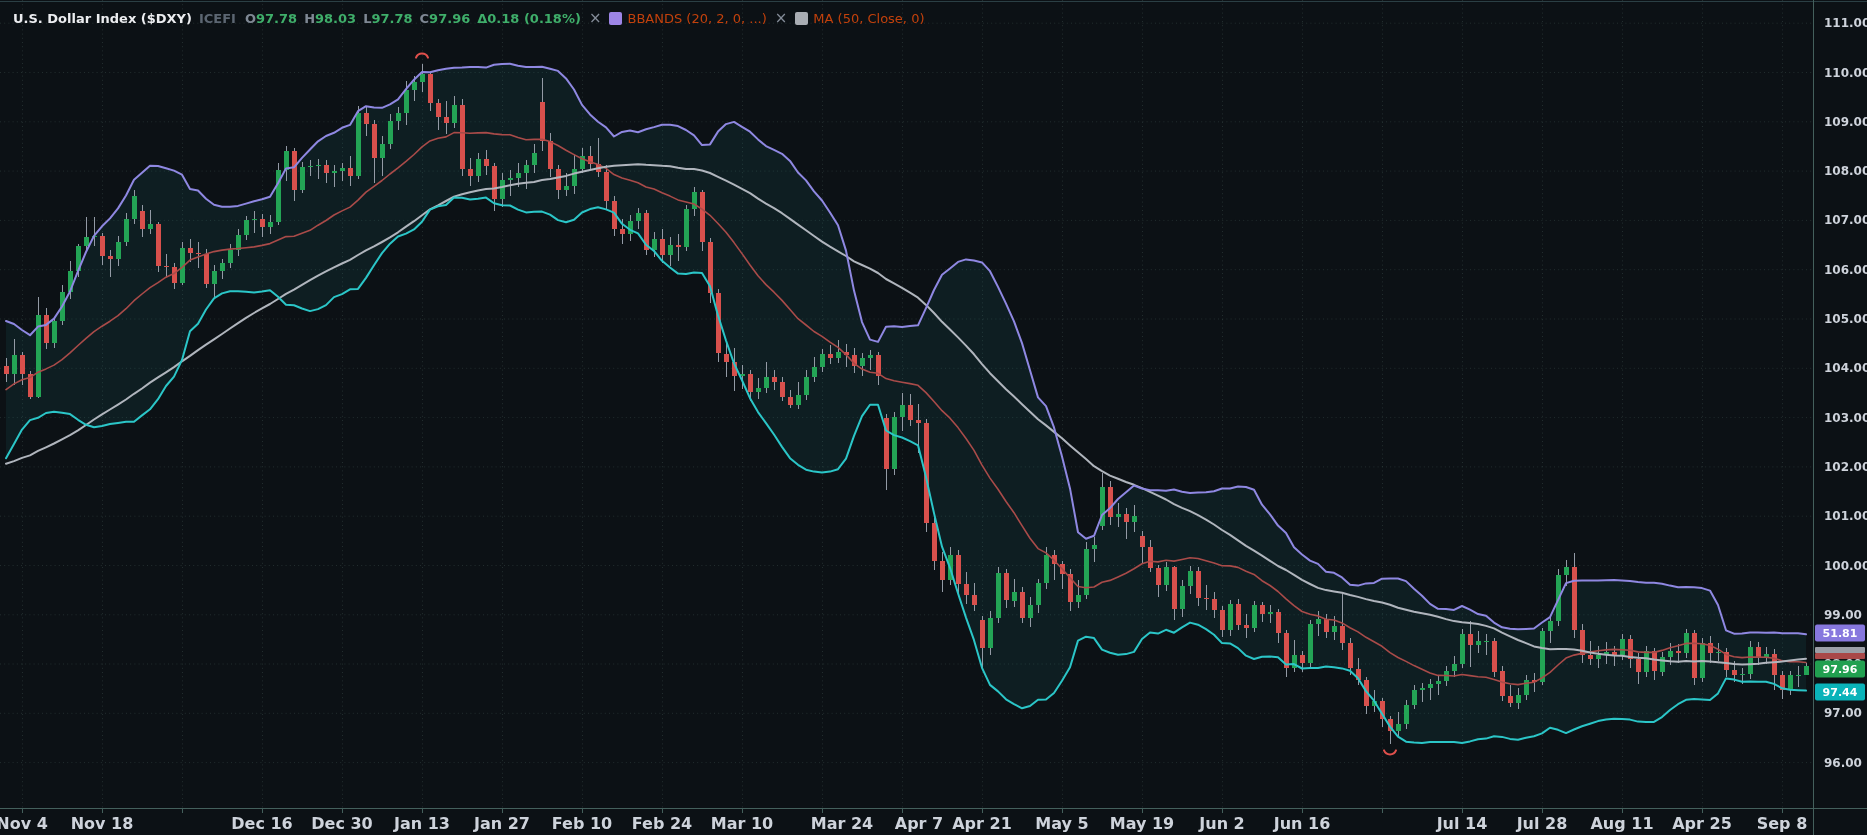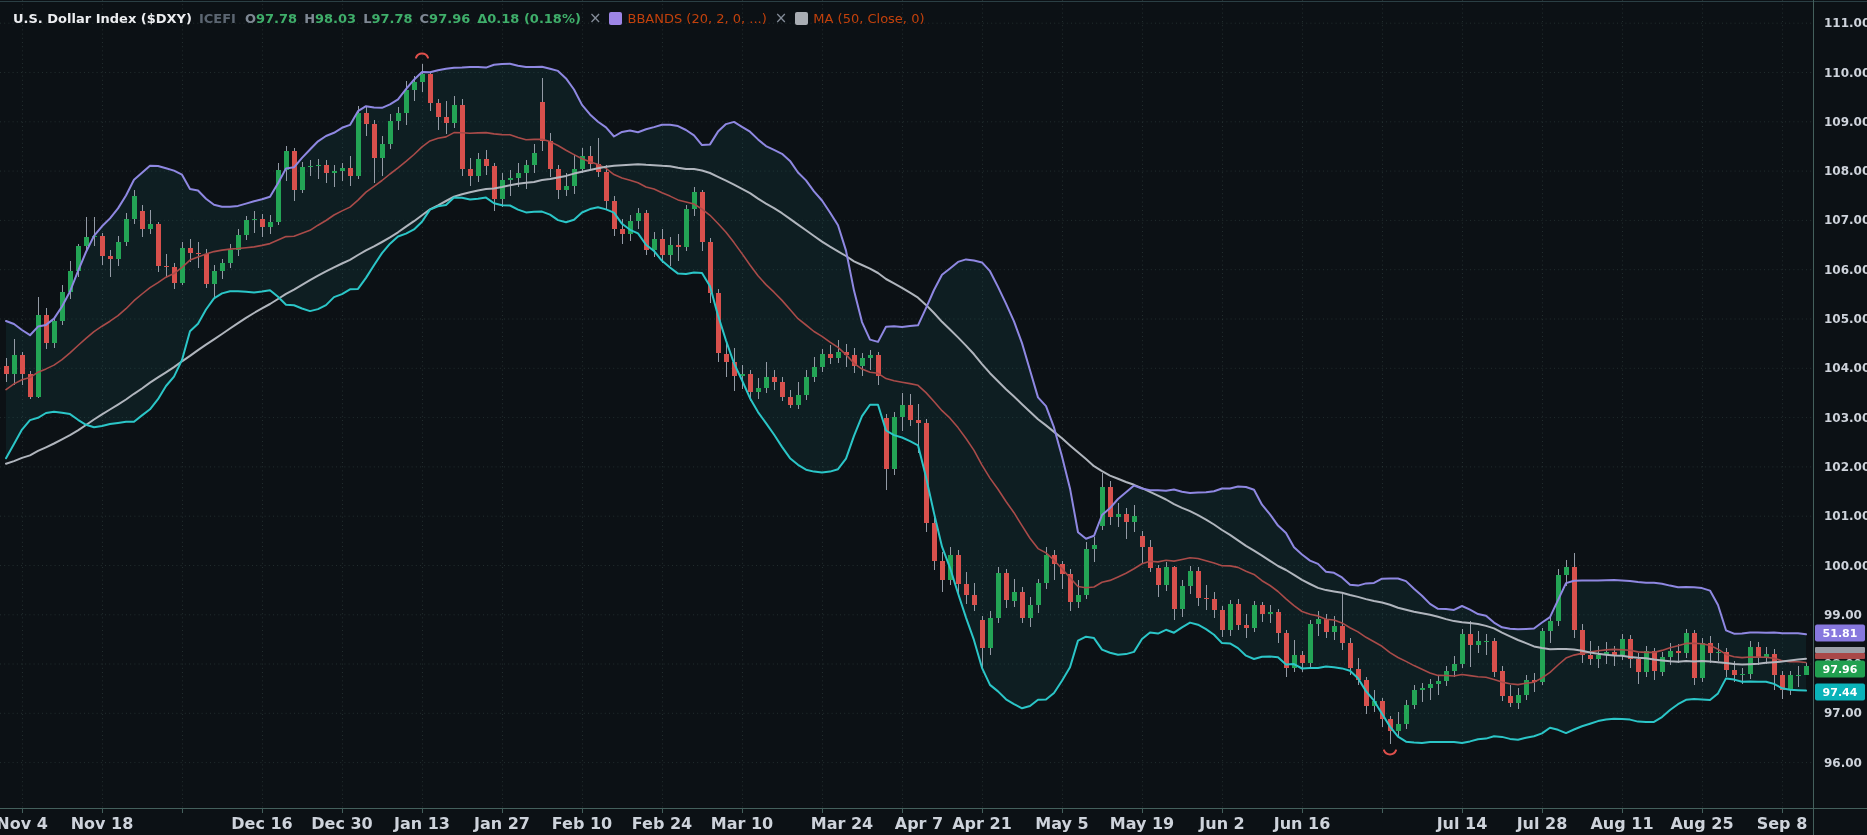--- a/index.html
+++ b/index.html
@@ -601,21 +601,21 @@
       <div class="tl" style="left: 1302px;">Jun 16</div>
       <div class="tick" style="left: 1382px;"></div>
       <div class="tl" style="left: 1382px; margin-top: 38px;">Jun 30</div>
       <div class="tick" style="left: 1462px;"></div>
       <div class="tl" style="left: 1462px;">Jul 14</div>
       <div class="tick" style="left: 1542px;"></div>
       <div class="tl" style="left: 1542px;">Jul 28</div>
       <div class="tick" style="left: 1622px;"></div>
       <div class="tl" style="left: 1622px;">Aug 11</div>
       <div class="tick" style="left: 1702px;"></div>
-      <div class="tl" style="left: 1702px;">Aug 25</div>
+      <div class="tl" style="left: 1702px;">Apr 25</div>
       <div class="tick" style="left: 1782px;"></div>
       <div class="tl" style="left: 1782px;">Sep 8</div>
     </div>
 
   <div id="legend">
     <span class="lg-title">U.S. Dollar Index ($DXY)</span>
     <span class="lg-exch">ICEFI</span>
     <span class="lg-ohlc">
       <span class="pair">
           <span class="k">O</span>

